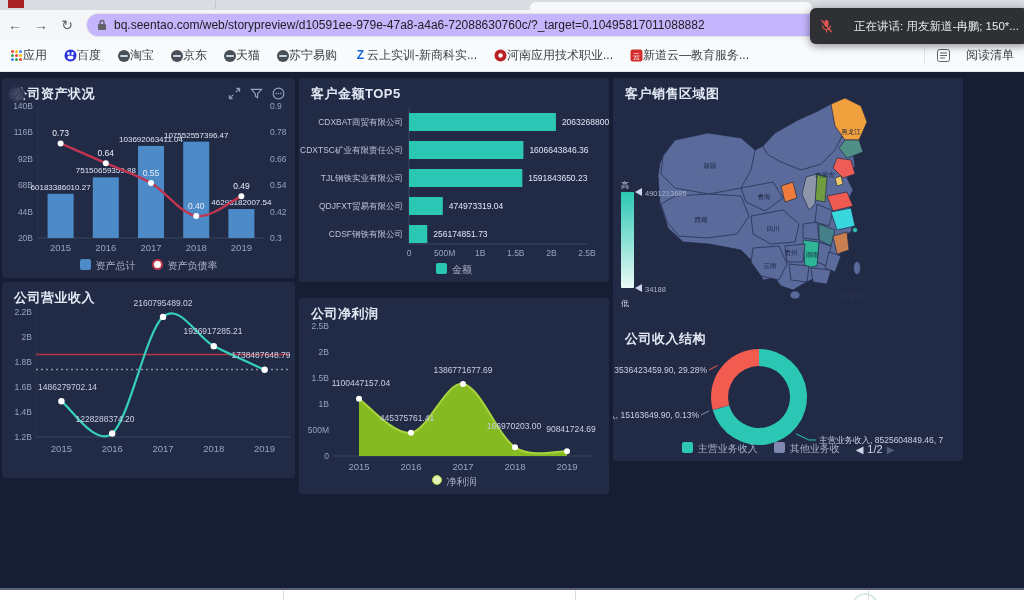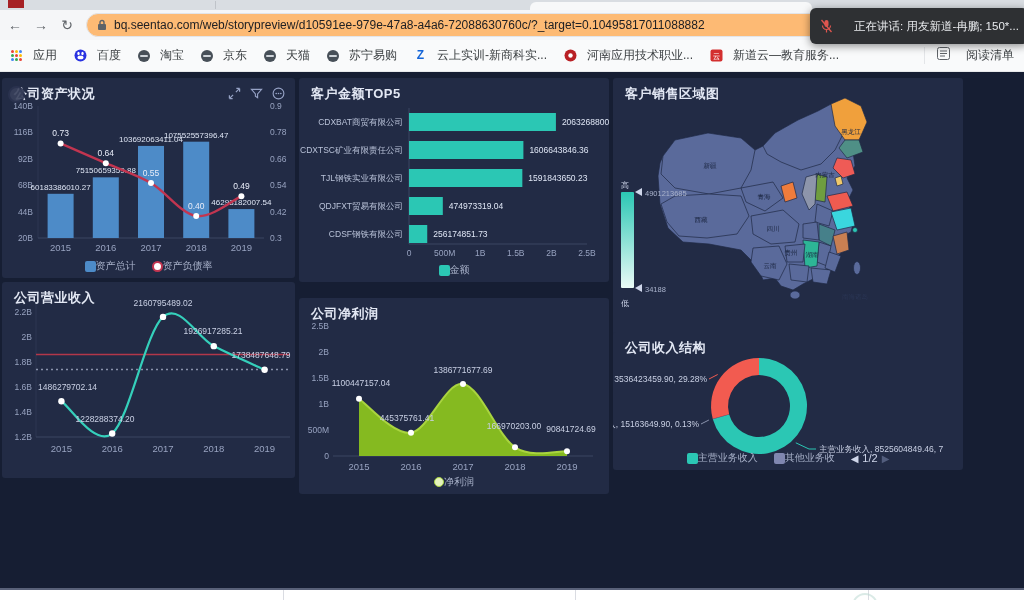--- a/index.html
+++ b/index.html
@@ -5,53 +5,53 @@
   html,body{margin:0;padding:0;width:1024px;height:600px;overflow:hidden;background:#fff;
     font-family:"Liberation Sans",sans-serif;position:relative}
   svg text{font-family:"Liberation Sans",sans-serif}
   
   .tabstrip{position:absolute;top:0;left:0;width:1024px;height:10px;background:#d9dde2}
   .tab-red{position:absolute;left:8px;top:0;width:16px;height:8px;background:#a62024}
   .tab-sep{position:absolute;left:215px;top:1px;width:1px;height:8px;background:#bfc3c9}
   .tab-active{position:absolute;left:530px;top:2px;width:282px;height:8px;background:#f7f8f9;border-radius:6px 6px 0 0}
   .toolbar{position:absolute;top:10px;left:0;width:1024px;height:30px;background:#f5f6f8;display:flex;align-items:center}
   .navbtn{width:22px;text-align:center;font-size:14px;color:#5f6368;flex:0 0 auto;margin-left:4px;cursor:default}
-  .urlbar{height:22px;background:#fdba74;border:1px solid #e2e4e8;border-radius:12px;flex:1;
+  .urlbar{height:22px;background:#c4b5fd;border:1px solid #e2e4e8;border-radius:12px;flex:1;
     margin:0 200px 0 8px;display:flex;align-items:center;padding:0 10px;overflow:hidden}
   .urltext{font-size:12px;color:#202124;white-space:nowrap;overflow:hidden;margin-left:7px}
   .notify{position:absolute;top:8px;right:-4px;width:198px;height:36px;background:#2e3033;border-radius:6px;
     display:flex;align-items:center;padding:0 10px;box-shadow:0 2px 8px rgba(0,0,0,.45);z-index:9}
   .notifytext{font-size:11.5px;color:#e8eaed;white-space:nowrap;overflow:hidden;margin-left:21px}
   .bookmarks{position:absolute;top:40px;left:0;width:1024px;height:32px;background:#f9fafb;display:flex;
     align-items:center;padding:0 10px;border-bottom:1px solid #e7e9eb;box-sizing:border-box}
-  .bm{display:flex;align-items:center;gap:10px;margin-right:17px;font-size:12px;color:#3c4043;white-space:nowrap;cursor:default}
+  .bm{display:flex;align-items:center;gap:0;margin-right:17px;font-size:12px;color:#3c4043;white-space:nowrap;cursor:default}
   .bm-ico{width:13px;height:13px;flex:0 0 auto;display:inline-block}
   .globe{width:12px;height:12px;border-radius:50%;background:#474f58;position:relative}
   .globe:after{content:"";position:absolute;left:2px;top:5px;width:8px;height:2px;background:#cfd4da;border-radius:2px}
-  .reading{margin-left:auto;display:flex;gap:16px;font-size:12px;color:#3c4043;
+  .reading{margin-left:auto;display:flex;align-items:center;gap:16px;font-size:12px;color:#3c4043;
     border-left:1px solid #e3e5e8;padding-left:12px}
   
   .dashboard{position:absolute;top:72px;left:0;width:1024px;height:516px;background:#161e33}
   .panel{position:absolute;background:#222b45;border-radius:3px}
   #p1{left:2px;top:6px;width:293px;height:200px}
   #p2{left:299px;top:6px;width:310px;height:204px}
   #p3{left:613px;top:6px;width:350px;height:296px}
   #p4{left:2px;top:210px;width:293px;height:196px}
   #p5{left:299px;top:226px;width:310px;height:196px}
-  #p6{left:613px;top:260px;width:350px;height:138px}
+  #p6{left:613px;top:251px;width:350px;height:138px}
   .ptitle{position:absolute;top:7px;left:12px;font-size:13px;font-weight:700;color:#e3e8f4;letter-spacing:.5px;z-index:2}
   .gearbadge{position:absolute;top:8px;left:6px;width:13px;height:13px;border-radius:50%;
     background:#39415c;border:2px solid #2b3350;z-index:3;opacity:.9}
   .picons{position:absolute;top:9px;right:10px;display:flex;gap:9px;z-index:2}
   .picons svg{display:block}
   .chart{position:absolute;left:0;top:22px}
   .chart.tall{top:14px}
   .legend{position:absolute;bottom:5px;left:0;right:0;display:flex;justify-content:center;gap:16px;
     font-size:10px;color:#a8b1c9;align-items:center;z-index:2}
-  .litem{display:flex;align-items:center;cursor:default}
+  .litem{display:flex;align-items:flex-start;gap:5px;cursor:default}
   .sw{width:11px;height:11px;border-radius:2px;display:inline-block}
   .ring{width:7px;height:7px;border-radius:50%;border:2.5px solid #c23550;background:#fff}
   .dot{width:10px;height:10px;border-radius:50%}
   .pager{display:flex;align-items:center;gap:4px;font-size:11px;color:#cfd6ea}
   .arrow-l{color:#cfd6ea;font-size:10px}.arrow-r{color:#525d7d;font-size:10px}
   
   .footer{position:absolute;top:588px;left:0;width:1024px;height:12px;background:#fff;border-top:2px solid #596179;
     box-sizing:content-box;overflow:hidden}
   .fsep{position:absolute;top:0;width:1px;height:12px;background:#dadce2}
   .fcircle{position:absolute;left:852px;top:3px;width:22px;height:22px;border-radius:50%;

